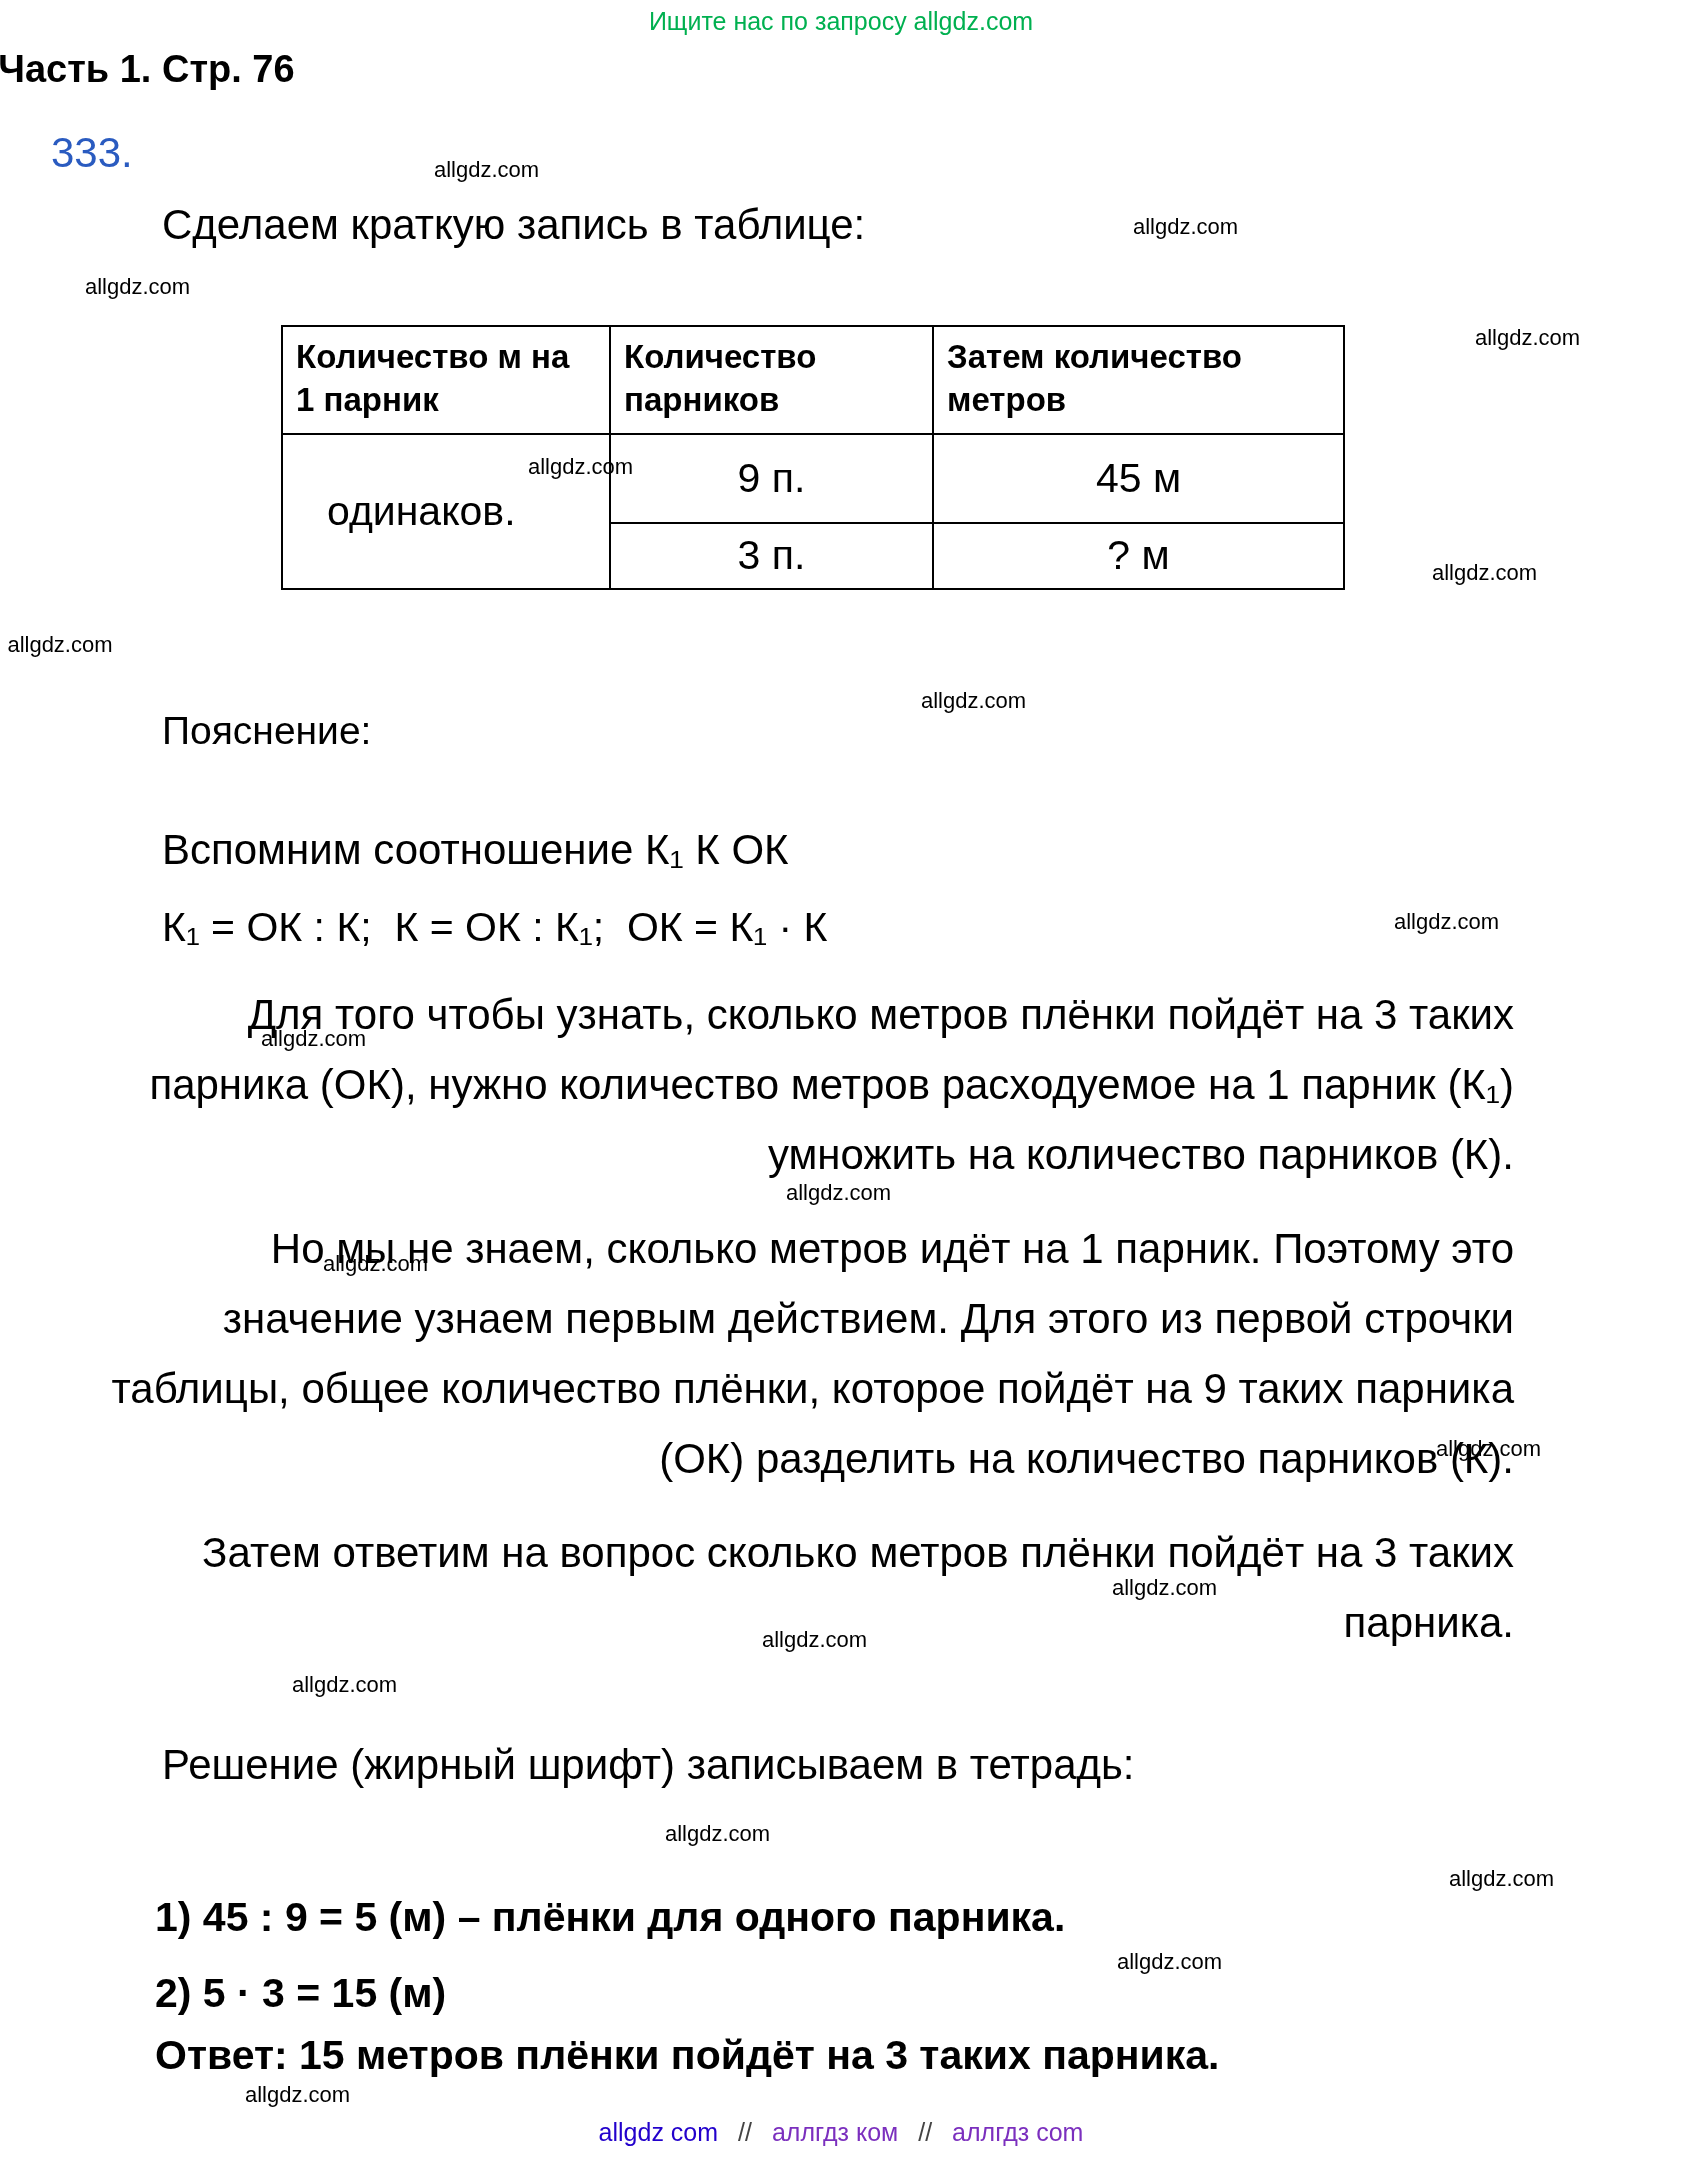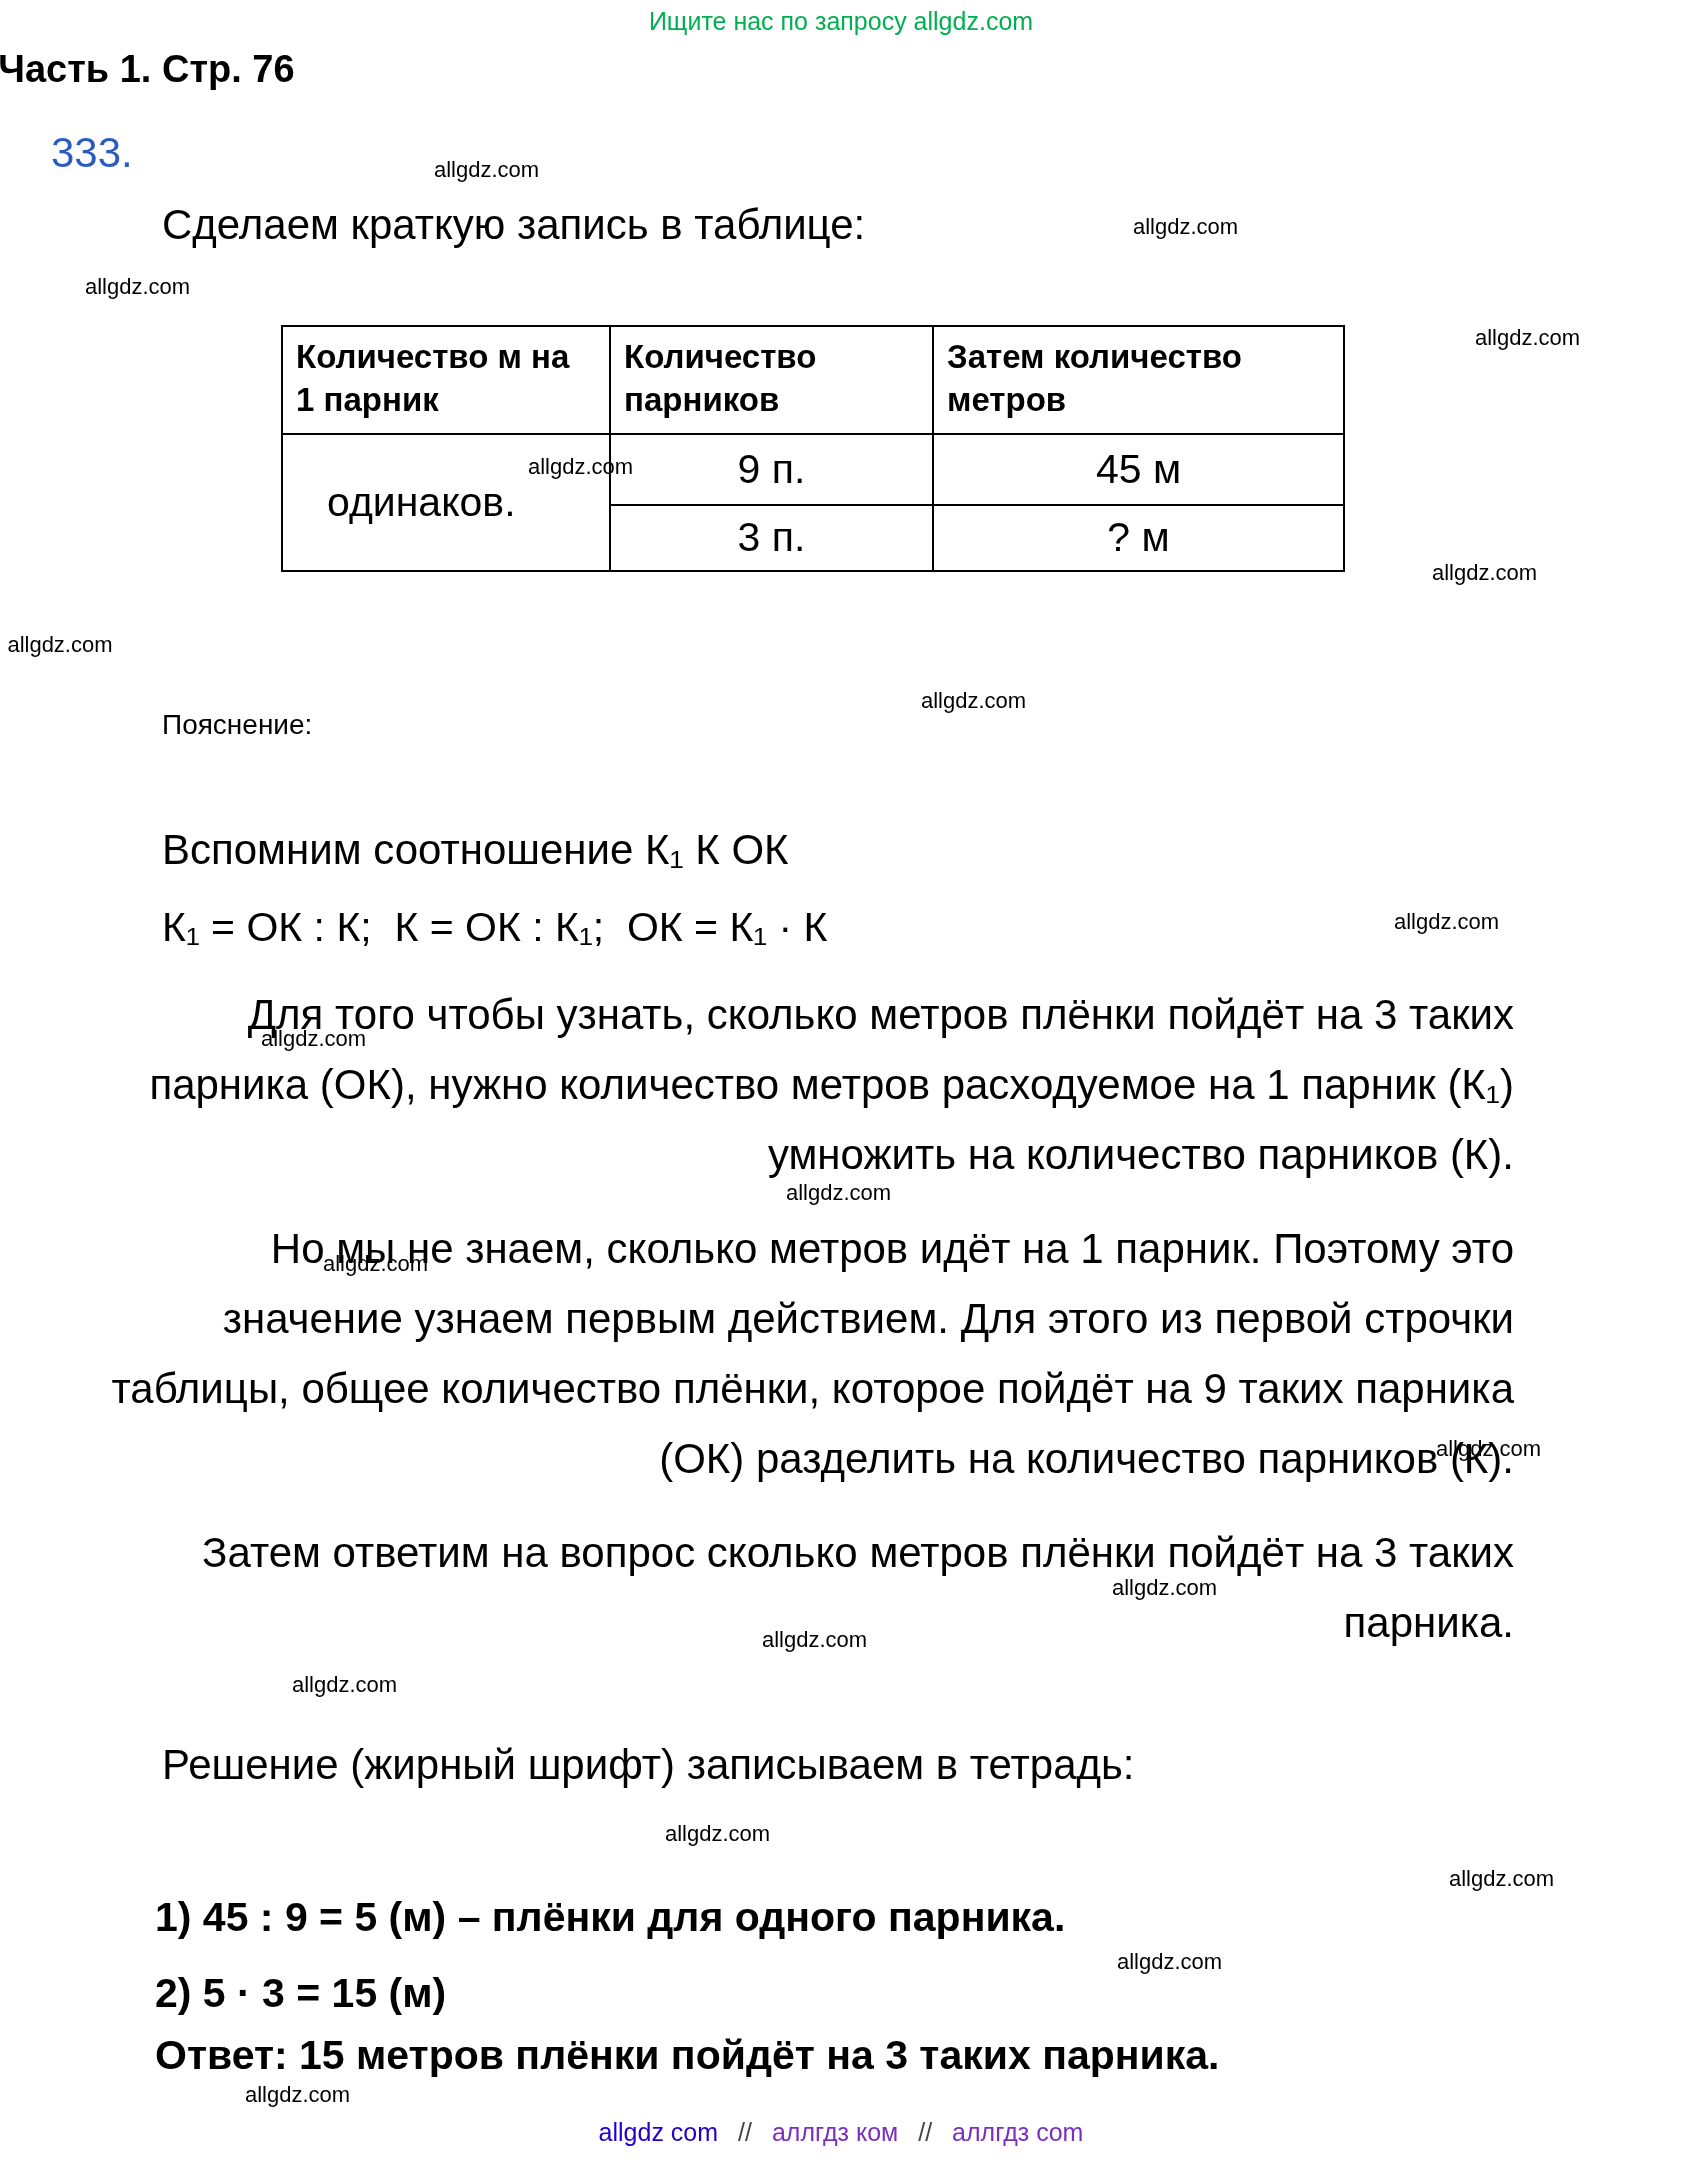--- a/index.html
+++ b/index.html
@@ -68,33 +68,33 @@
   table.stable th {
     font-size: 33px;
     font-weight: bold;
     text-align: left;
     vertical-align: top;
     padding: 9.2px 13px 11px 13px;
     line-height: 1.3;
   }
   table.stable td { font-size: 41px; }
   table.stable td.num { text-align: center; }
-  table.stable tr.r1 { height: 71px; }
+  table.stable tr.r1 { height: 89px; }
   table.stable tr.r2 { height: 66px; }
   table.stable td.same-cell {
     font-size: 41px;
     padding-left: 44px;
     vertical-align: middle;
     text-align: left;
   }
 
   .expl-title {
     position: absolute;
     top: 709px; left: 162px;
-    font-size: 28px;
+    font-size: 39px;
   }
   .recall {
     position: absolute;
     top: 826px; left: 162px;
     font-size: 42px;
   }
   .formula {
     position: absolute;
     top: 904px; left: 162px;
     font-size: 41px;

